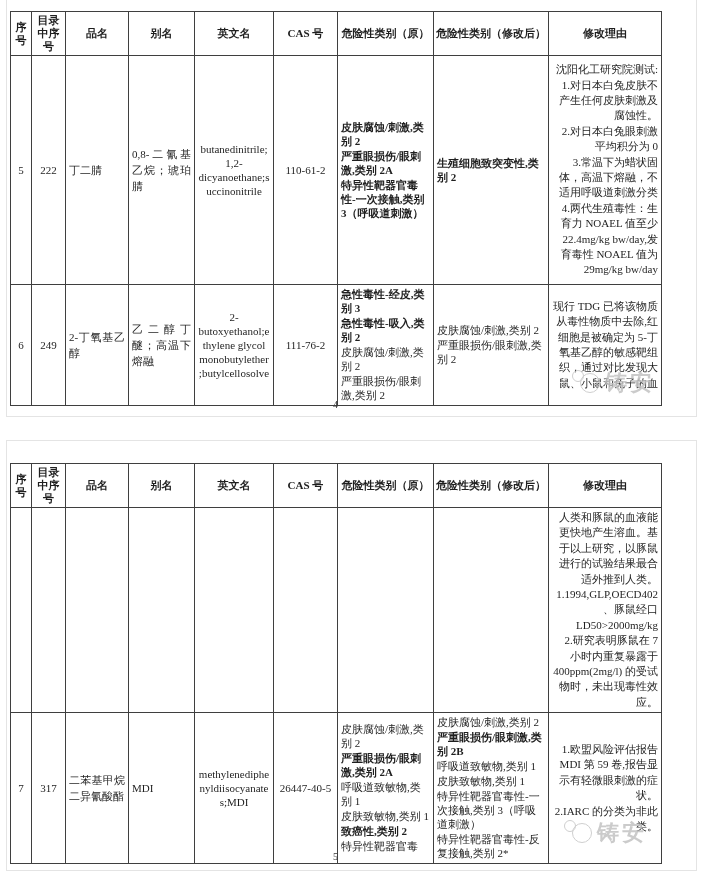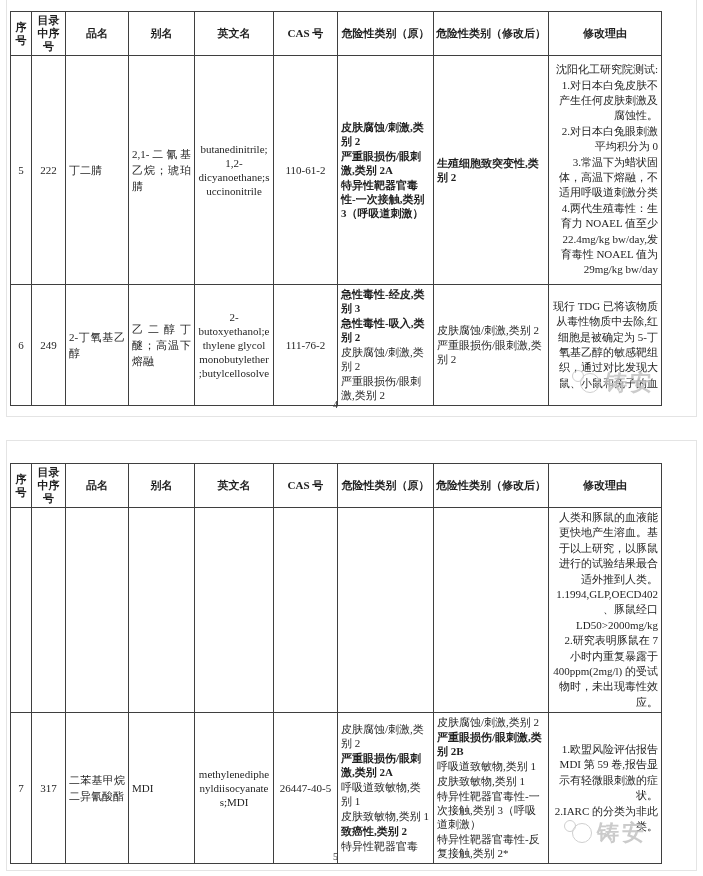--- a/index.html
+++ b/index.html
@@ -86,21 +86,21 @@
     <th>英文名</th>
     <th>CAS 号</th>
     <th>危险性类别（原）</th>
     <th>危险性类别（修改后）</th>
     <th>修改理由</th>
   </tr>
   <tr style="height:229px">
     <td class="c-center">5</td>
     <td class="c-center">222</td>
     <td class="c-just">丁二腈</td>
-    <td class="c-just">2,1-二氰基乙烷；琥珀腈</td>
+    <td class="c-just">0,8-二氰基乙烷；琥珀腈</td>
     <td class="en">butanedinitrile;1,2-dicyanoethane;succinonitrile</td>
     <td class="c-center">110-61-2</td>
     <td class="hz">
       <div class="b">皮肤腐蚀/刺激,类别 2</div>
       <div class="b">严重眼损伤/眼刺激,类别 2A</div>
       <div class="b">特异性靶器官毒性-一次接触,类别 3（呼吸道刺激）</div>
     </td>
     <td class="hz">
       <div class="b">生殖细胞致突变性,类别 2</div>
     </td>

